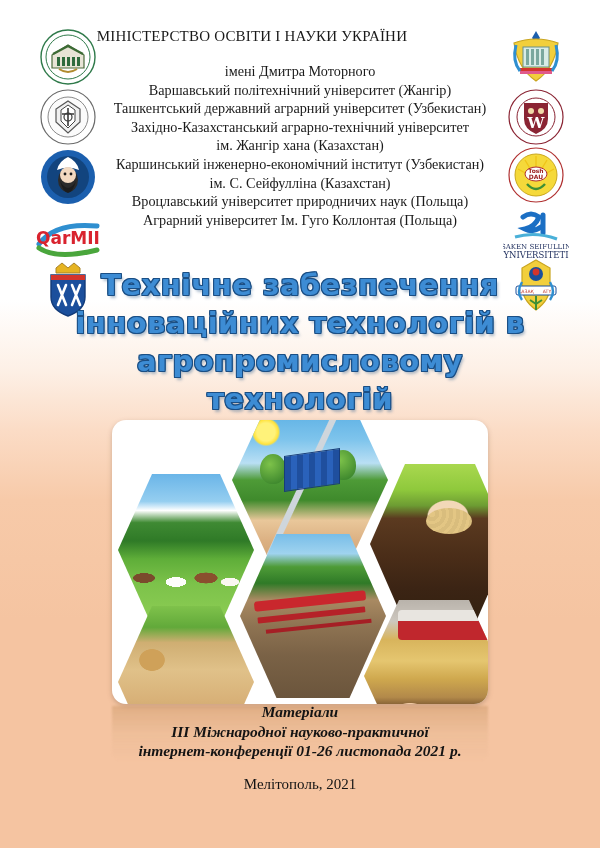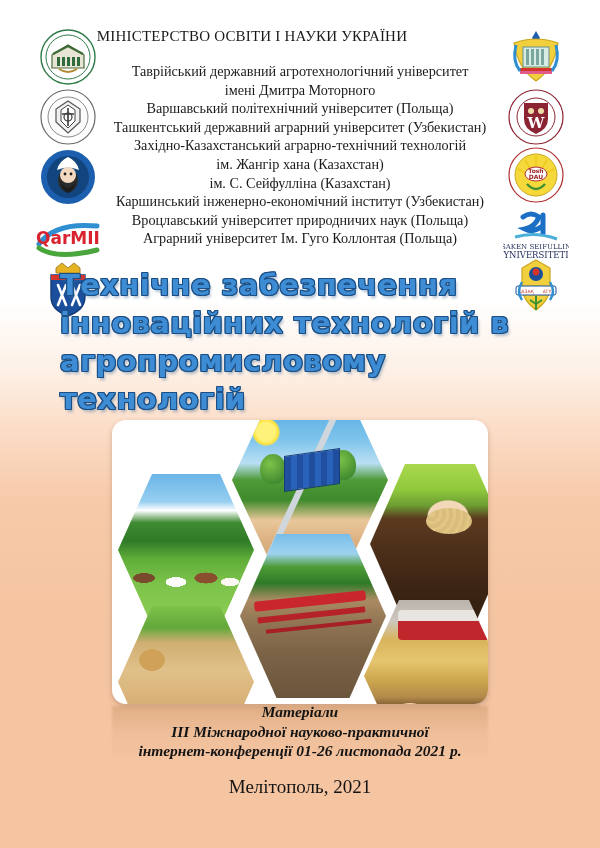--- a/index.html
+++ b/index.html
@@ -72,21 +72,21 @@
     justify-content: center;
   }
   .logo svg { display: block; }
 
   
   .title {
     position: absolute;
     top: 266px;
     left: 60px;
     width: 480px;
-    text-align: left;
+    text-align: center;
     font-family: "DejaVu Sans", "Liberation Sans", sans-serif;
     font-weight: bold;
     font-size: 29px;
     line-height: 38px;
     color: #3d8cd4;
     letter-spacing: .4px;
     text-shadow:
        1px  0   0 #1b4f85,
       -1px  0   0 #1b4f85,
        0    1px 0 #1b4f85,
@@ -242,40 +242,39 @@
     color: #141414;
   }
   .materials div { white-space: nowrap; }
 
   .city {
     position: absolute;
     top: 776px;
     left: 0;
     width: 600px;
     text-align: center;
-    font-size: 19px;
+    font-size: 15px;
     color: #141414;
   }
 </style>
 </head>
 <body>
 
 <div id="cover">
 
   <div class="ministry">МІНІСТЕРСТВО ОСВІТИ І НАУКИ УКРАЇНИ</div>
 
   <div class="uni-list">
-    <div>Таврійський державний агротехнологічний університет</div>
     <div>імені Дмитра Моторного</div>
-    <div>Варшавський політехнічний університет (Польща)</div>
+    <div>Варшавський політехнічний університет (Жангір)</div>
     <div>Ташкентський державний аграрний університет (Узбекистан)</div>
-    <div>Західно-Казахстанський аграрно-технічний технологій</div>
+    <div>Західно-Казахстанський аграрно-технічний університет</div>
     <div>ім. Жангір хана (Казахстан)</div>
+    <div>Каршинський інженерно-економічний інститут (Узбекистан)</div>
     <div>ім. С. Сейфулліна (Казахстан)</div>
-    <div>Каршинський інженерно-економічний інститут (Узбекистан)</div>
     <div>Вроцлавський університет природничих наук (Польща)</div>
     <div>Аграрний університет Ім. Гуго Коллонтая (Польща)</div>
   </div>
 
   <div class="logo-col left">
 
     <div class="logo" style="top:0px">
       <svg width="58" height="58" viewBox="0 0 58 58">
         <circle cx="29" cy="29" r="27" fill="#fff" stroke="#2f7a4a" stroke-width="1.4"></circle>
         <circle cx="29" cy="29" r="22" fill="#fff" stroke="#2f7a4a" stroke-width="1"></circle>

